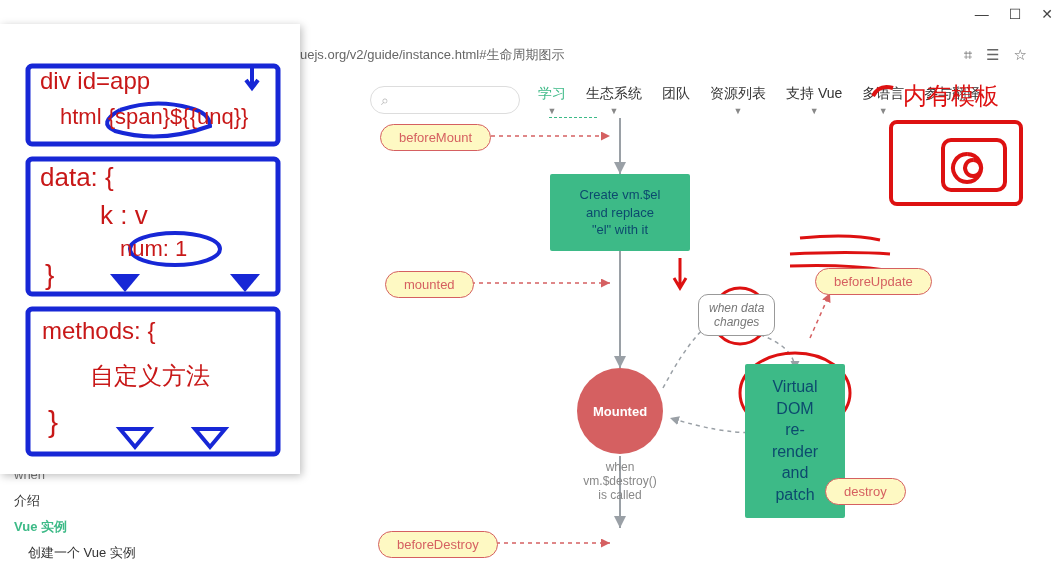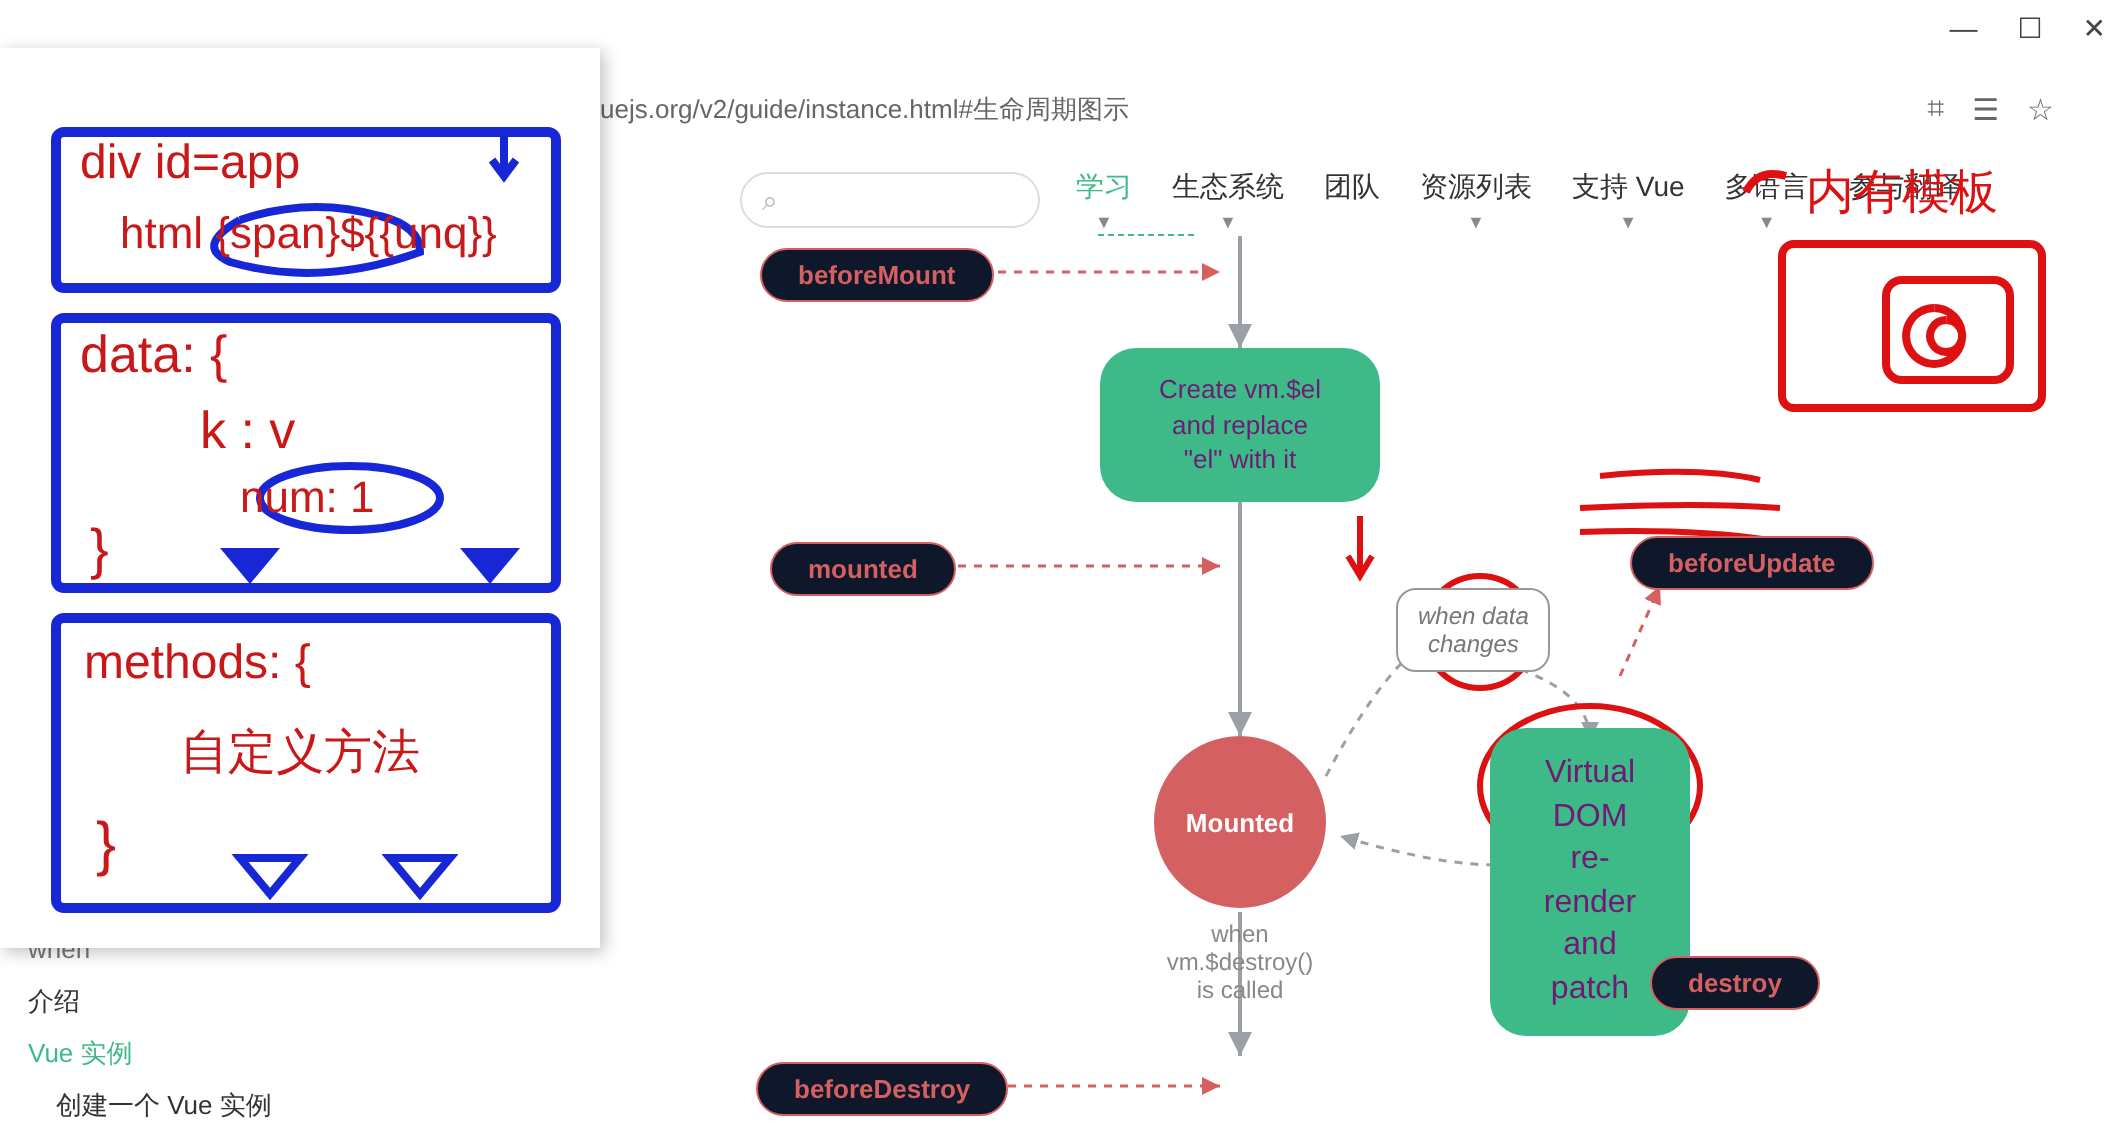--- a/index.html
+++ b/index.html
@@ -27,28 +27,28 @@
 .pagehdr .nav .active { color: #3dba87; }
 .ddline { position:absolute; left:549px; top:117px; width:48px; border-top:1px dashed #3dba87; }
 
 
 .hwpanel { position: absolute; left: 0; top: 24px; width: 300px; height: 450px; background: #fff; box-shadow: 2px 2px 8px rgba(0,0,0,0.25); z-index: 5; }
 .hwpanel svg { width: 100%; height: 100%; }
 
 
 .sidebar { position: absolute; left: 14px; top: 476px; width: 220px; font-size: 13px; color: #333; line-height: 2; }
 .sidebar .muted { color: #777; }
-.sidebar .sel { color: #3dba87; font-weight: 400; }
+.sidebar .sel { color: #3dba87; font-weight: 700; }
 .sidebar .sub { padding-left: 14px; }
 
 
 .canvas { position: absolute; left: 300px; top: 118px; right: 0; bottom: 0; }
 .node { position: absolute; display: flex; align-items: center; justify-content: center; text-align: center; font-size: 13px; }
-.hook { border: 1.5px solid #d56061; color: #d56061; background: #0f172a; border-radius: 16px; padding: 5px 18px; font-weight: 700; }
-.gbox { background: #3dba87; color: #701a75; border-radius: 18px; padding: 12px 18px; line-height: 1.35; }
+.hook { border: 1.5px solid #d56061; color: #d56061; background: #fef9c3; border-radius: 16px; padding: 5px 18px; font-weight: 400; }
+.gbox { background: #3dba87; color: #0c4a6e; border-radius: 2px; padding: 12px 18px; line-height: 1.35; }
 .redcircle { width: 86px; height: 86px; border-radius: 50%; background: #d56061; color: #fff; font-weight: 600; }
 .cond { border: 1.5px solid #999; color: #777; border-radius: 10px; padding: 6px 10px; font-size: 12px; background:#fff;font-style:italic; }
 .lbl { color: #888; font-size: 12px; text-align: center; }
 
 .canvas svg.arrows { position: absolute; left: 0; top: 0; width: 100%; height: 100%; pointer-events: none; }
 
 
 .scribble-tr { position: absolute; right: 0; top: 76px; width: 200px; height: 160px; pointer-events:none; }
 </style>
 </head>

